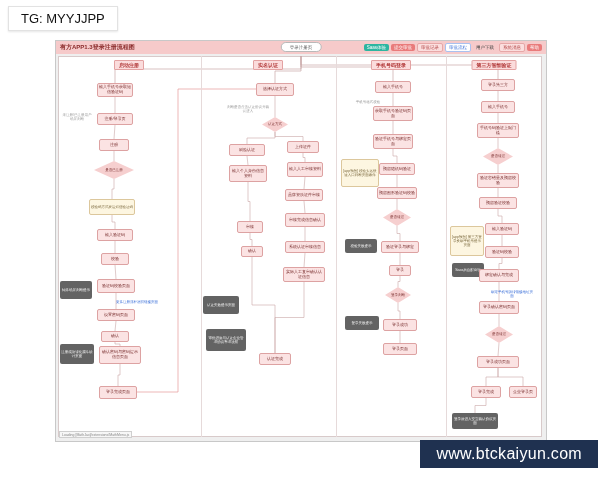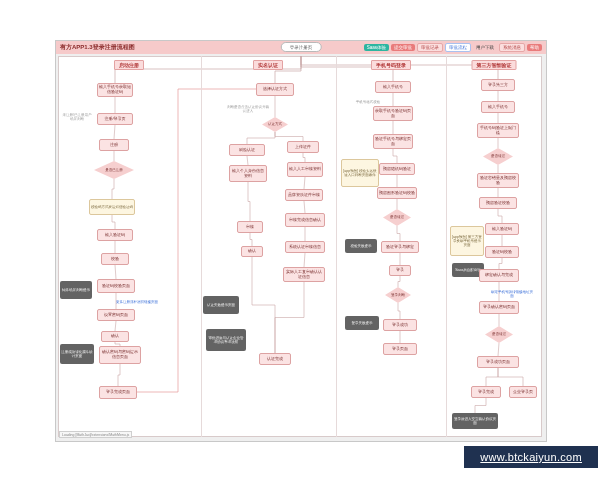--- a/index.html
+++ b/index.html
@@ -2,21 +2,21 @@
 <html><head>
 <meta charset="utf-8">
 <style>
   html,body{margin:0;padding:0;background:#fff;}
   .page{position:relative;width:600px;height:480px;background:#fff;overflow:hidden;
         font-family:"Liberation Sans",sans-serif;}
   
   .wm-top{position:absolute;left:8px;top:6px;background:#fff;border:1px solid #e2e2e2;
           box-shadow:0 1px 2px rgba(0,0,0,.10);padding:4px 12px;font-size:13px;color:#111;z-index:20;}
   .wm-bottom{position:absolute;right:2px;bottom:12px;background:#1f3150;color:#fff;
-             font-size:11px;padding:5px 16px;z-index:20;letter-spacing:.3px;text-decoration:underline;}
+             font-size:16px;padding:5px 16px;z-index:20;letter-spacing:.3px;}
   
   .window{position:absolute;left:55px;top:40px;width:490px;height:400px;background:#efefef;
           border:1px solid #c8c8c8;box-sizing:content-box;}
   .header{position:absolute;left:0;top:0;width:100%;height:13px;background:#f6caca;
           display:flex;align-items:center;justify-content:space-between;padding:0 4px;
           box-sizing:border-box;z-index:4;}
   .title{font-size:6px;font-weight:bold;color:#8b2b2b;white-space:nowrap;}
   .toolbar{display:flex;gap:2px;align-items:center;}
   .tb{font-size:4.5px;padding:1px 3px;border-radius:2px;white-space:nowrap;cursor:default;}
   .tb.teal{background:#2cb5a0;color:#fff;}
@@ -45,20 +45,21 @@
   .node.text{color:#9a9a9a;background:none;font-size:3.5px;}
   #edge-svg{position:absolute;left:0;top:0;width:490px;height:400px;z-index:1;pointer-events:none;}
   .status{position:absolute;left:3px;bottom:3px;background:#f7f7f7;border:0.5px solid #cfcfcf;
           font-size:3.5px;color:#888;padding:0.5px 2px;z-index:5;white-space:nowrap;}
 </style>
 </head>
 <body>
 
 <div class="page">
 
+  <div class="wm-top">TG: MYYJJPP</div>
 
   <div class="window">
     <div class="header">
       <div class="title">有方APP1.3登录注册流程图</div>
       <div class="toolbar">
           <span class="tb teal">Saas体验</span>
           <span class="tb red">提交审批</span>
           <span class="tb pink">审批记录</span>
           <span class="tb blue">审批流程</span>
           <span class="tb plain">用户下载</span>

